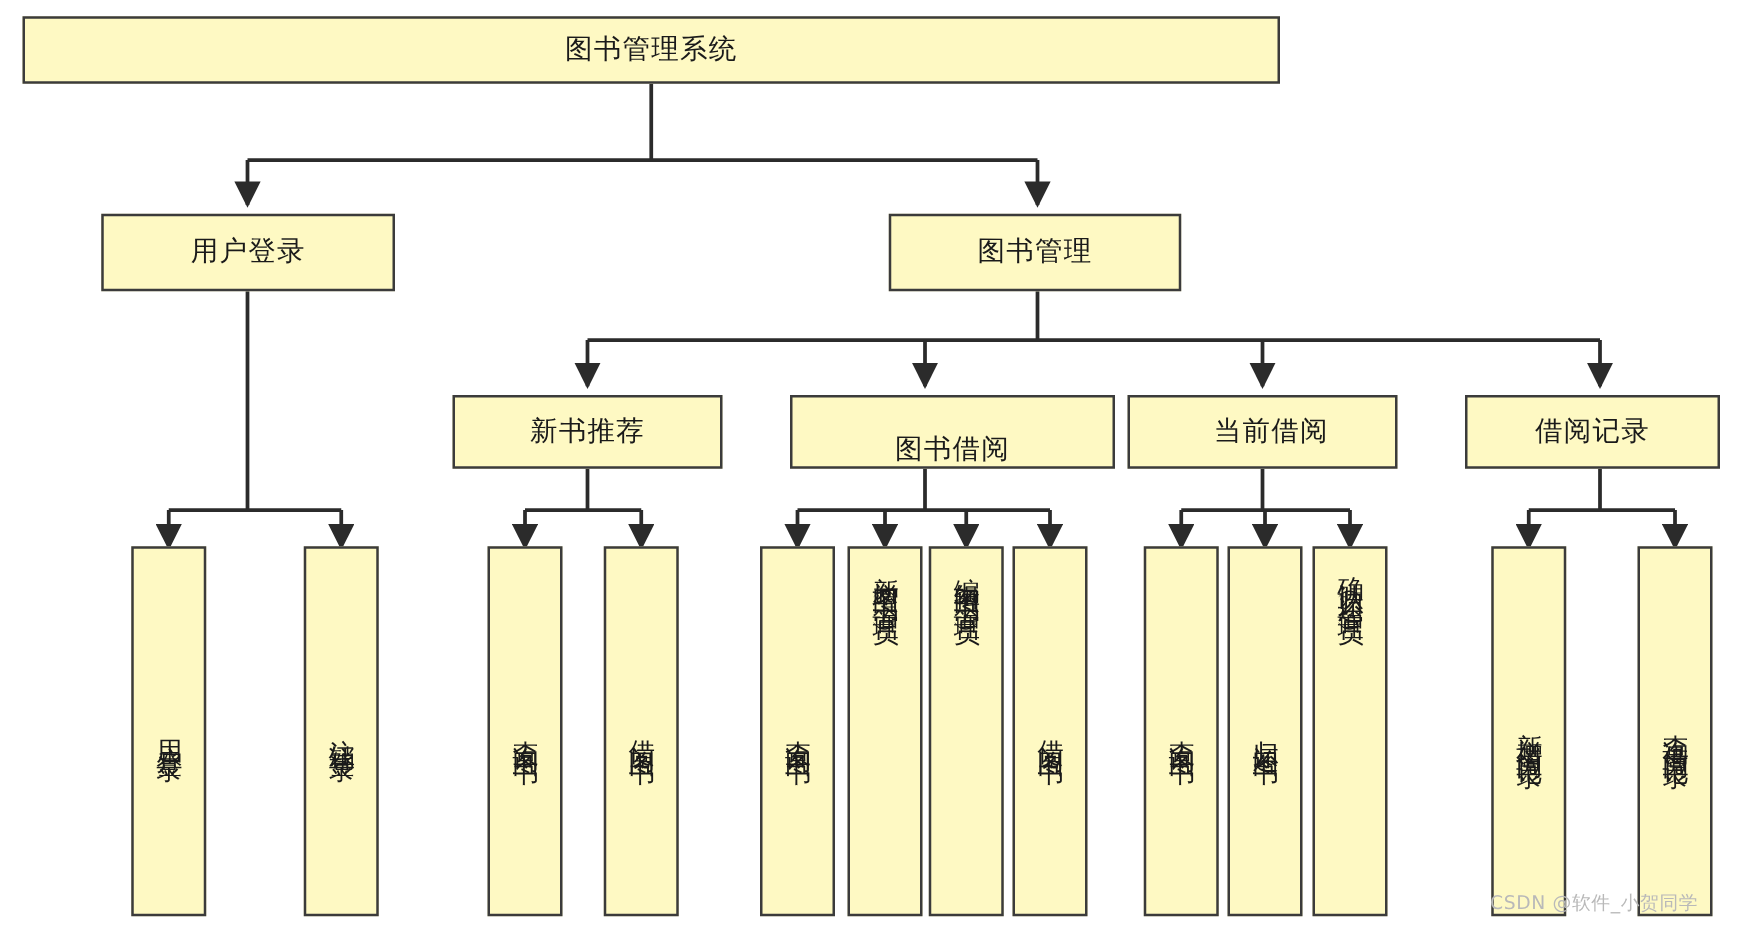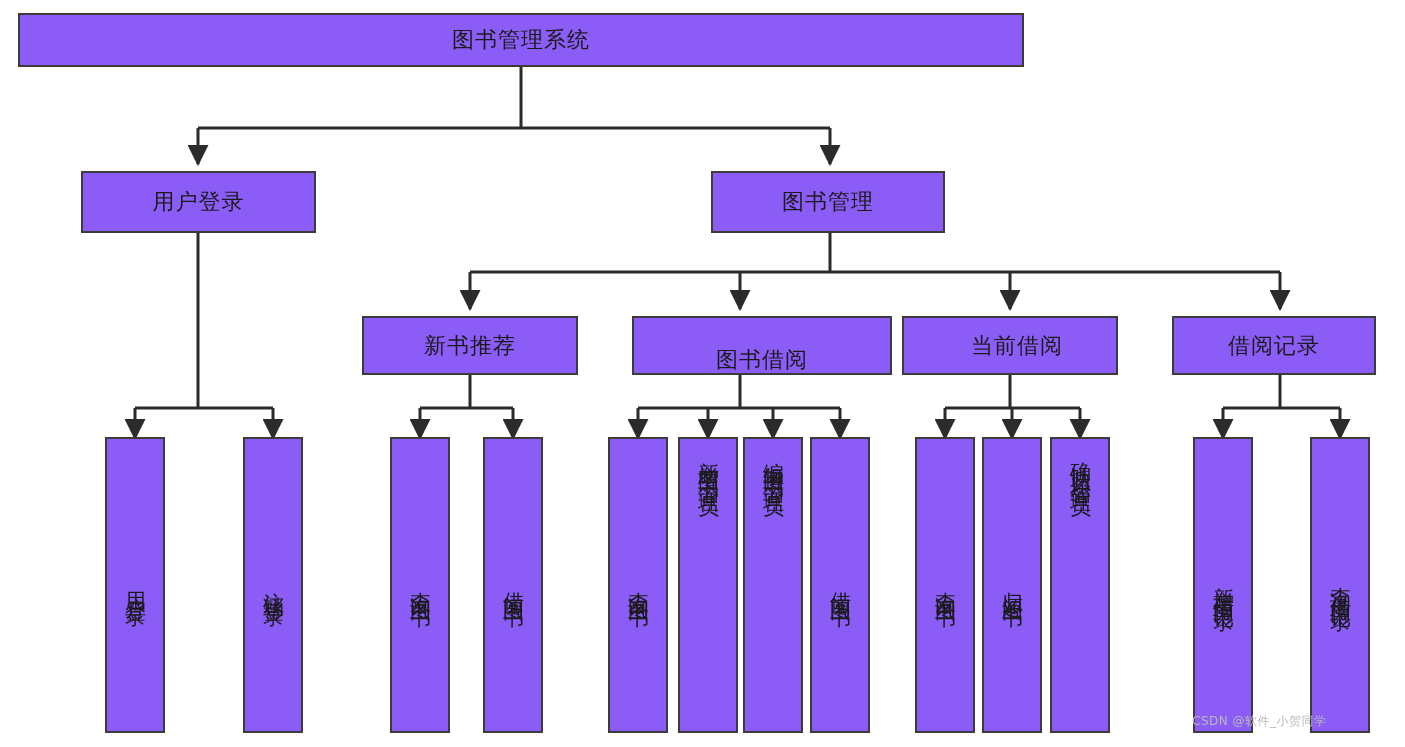--- a/index.html
+++ b/index.html
@@ -21,21 +21,21 @@
     position: absolute;
     left: 0;
     top: 0;
     width: 1405px;
     height: 747px;
     pointer-events: none;
   }
   .node {
     position: absolute;
     box-sizing: border-box;
-    background: #8b5cf6;
+    background: #fef9c3;
     border: 2px solid #3b3b3b;
     display: flex;
     align-items: center;
     justify-content: center;
     color: #1a1a1a;
   }
   .node .label {
     display: block;
     text-align: center;
     line-height: 1.25;
@@ -59,21 +59,21 @@
     line-height: 1;
     white-space: nowrap;
   }
   .node.vert.mid {
     align-items: center;
     padding-top: 0;
   }
   .watermark {
     position: absolute;
     color: #b9b9b9;
-    font-size: 12px;
+    font-size: 15px;
     white-space: nowrap;
     letter-spacing: 0.5px;
     left: 1192px;
     top: 713px;
   }
 </style>
 </head>
 <body>
 
 <div id="canvas">

